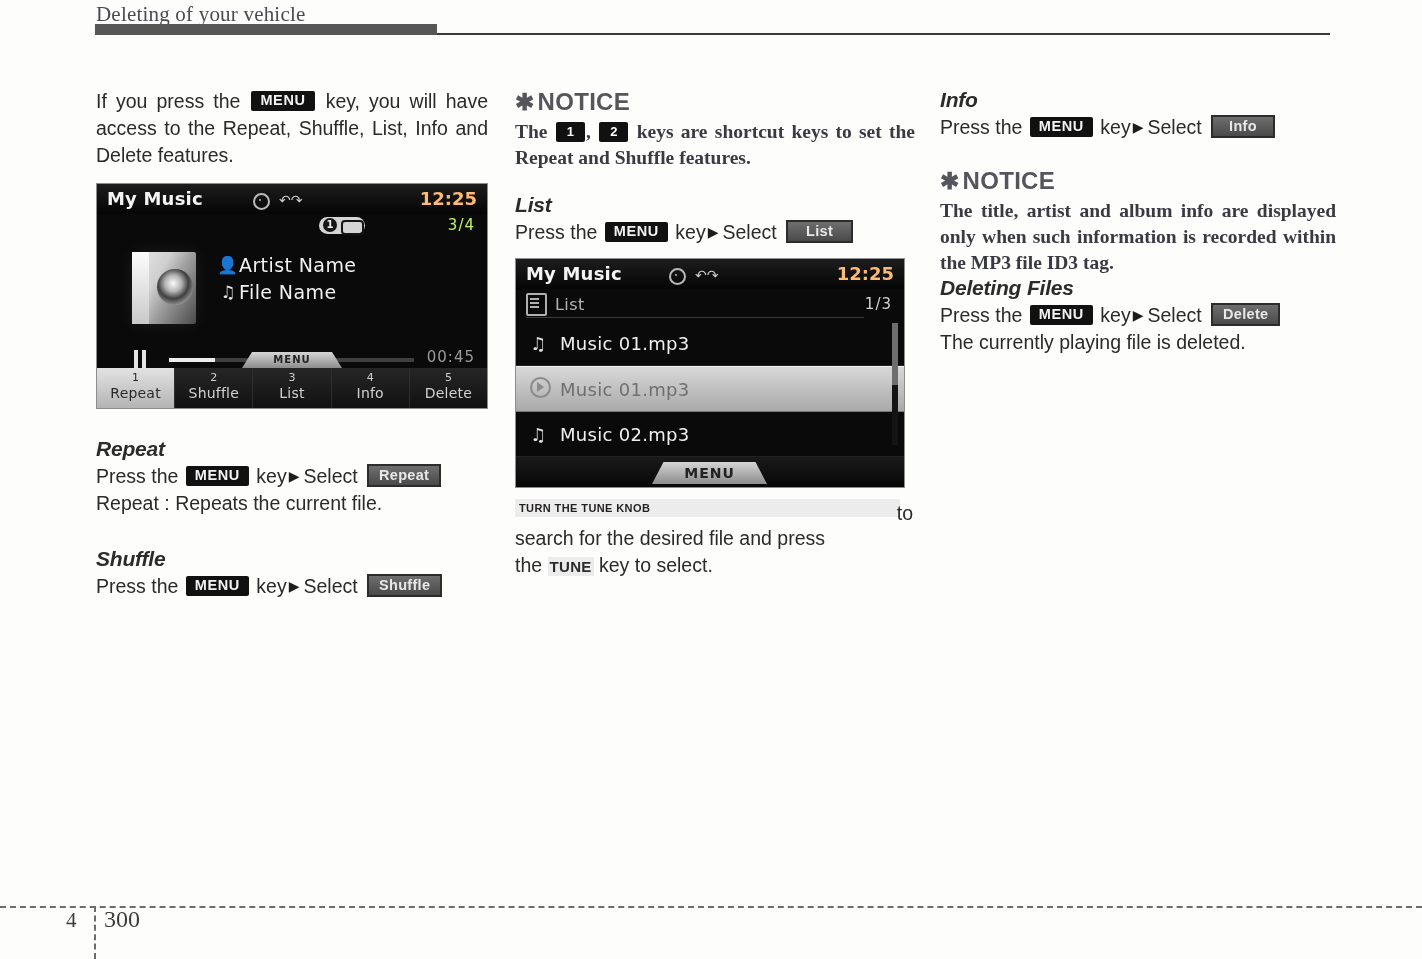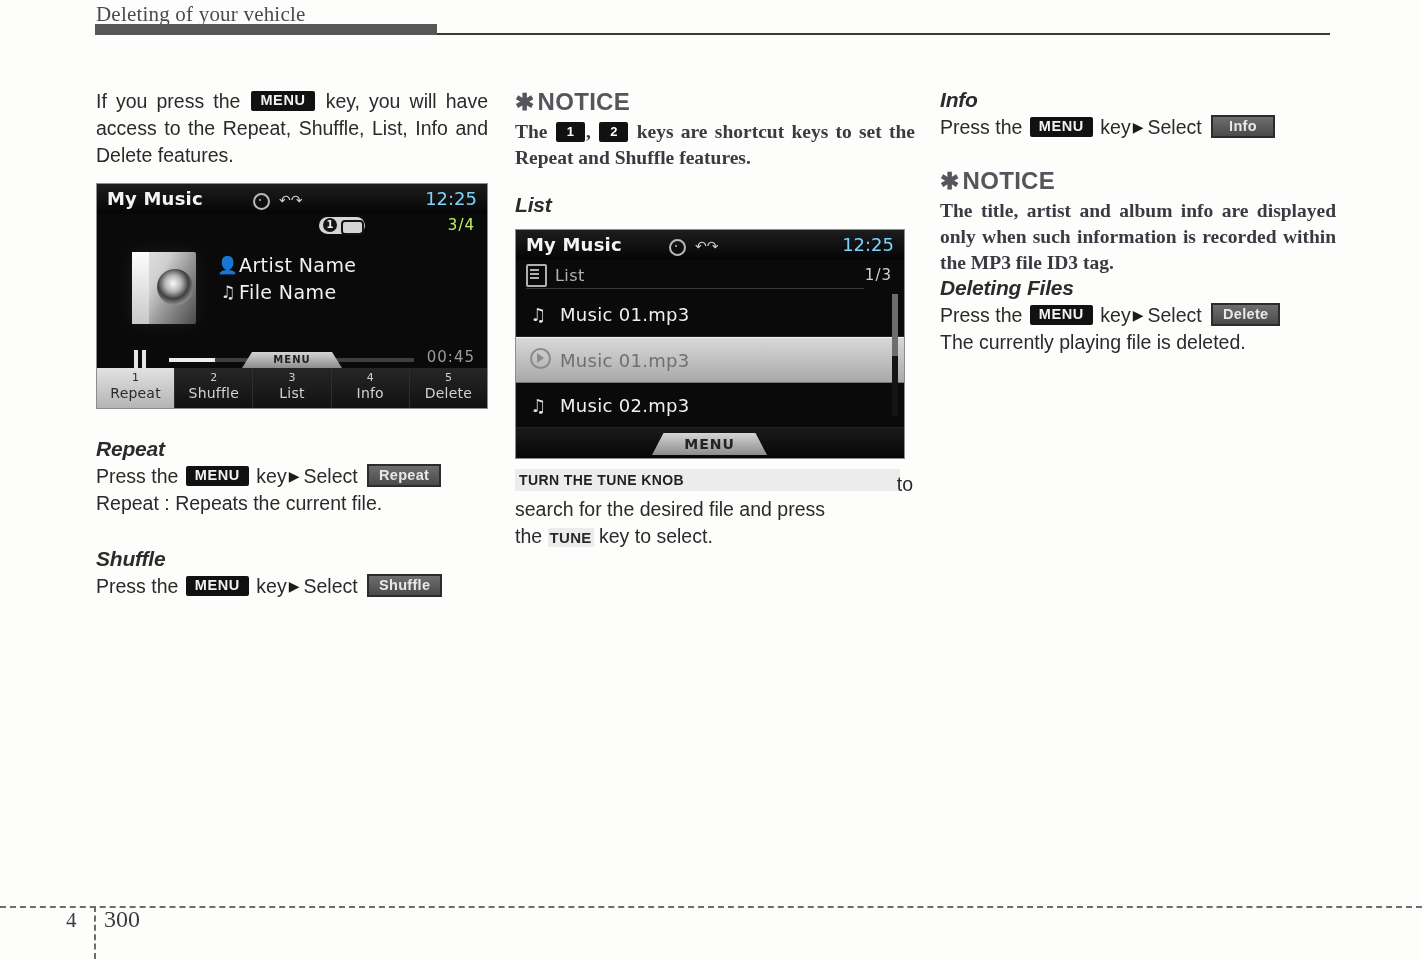--- a/index.html
+++ b/index.html
@@ -129,21 +129,21 @@
   .arrow { font-size: 14px; vertical-align: 2px; margin: 0 4px 0 2px; color: #1c1c1c; }
   .hl {
     background: #ececec;
     font-size: 15px;
     font-weight: bold;
     letter-spacing: .3px;
     padding: 1px 2px;
   }
   .hl-wide {
     background: #ececec;
-    font-size: 14px;
+    font-size: 11px;
     font-weight: bold;
     letter-spacing: .4px;
     display: inline-block;
     padding: 3px 2px 3px 4px;
     width: 385px;
     box-sizing: border-box;
   }
 
   
   .device {
@@ -160,21 +160,21 @@
     background: linear-gradient(#1d1d1d, #050505);
   }
   .dev-title {
     position: absolute; left: 10px; top: 4px;
     font-size: 18px; font-weight: bold;
     color: #f4f4f4;
     letter-spacing: .2px;
   }
   .dev-clock {
     position: absolute; right: 10px; top: 4px;
-    font-size: 18px; font-weight: normal; color: #7dd3fc;
+    font-size: 18px; font-weight: bold; color: #fdba74;
   }
   .ic-disc {
     position: absolute; top: 9px;
     width: 13px; height: 13px;
     border: 2px solid #b9b9b9; border-radius: 50%;
   }
   .ic-disc::after {
     content: ""; position: absolute;
     left: 3.5px; top: 3.5px; width: 2px; height: 2px;
     background: #b9b9b9; border-radius: 50%;
@@ -440,20 +440,26 @@
     </div>
     <div class="notice-body">
       <span>The</span>
       <span class="chip-num">1</span><span>,</span>
       <span class="chip-num">2</span>
       <span>keys are shortcut keys to set the Repeat and Shuffle features.</span>
     </div>
 
     <div style="margin-top:22px;">
       <h3 class="sub-head">List</h3>
+      <div class="body-txt nojust">
+        <span>Press the</span>
+        <span class="chip-menu">MENU</span>
+        <span>key</span><span class="arrow">▶</span><span>Select</span>
+        <span class="chip-soft" style="padding:1px 18px 2px 18px;">List</span>
+      </div>
     </div>
 
     <div class="device" style="margin-top:12px; width:388px; height:228px;">
       <div class="dev-top"></div>
       <div class="dev-title">My Music</div>
       <div class="ic-disc" style="left:153px;"></div>
       <div class="ic-usb" style="left:179px;">↶↷</div>
       <div class="dev-clock">12:25</div>
 
       <div class="ls-sub">

